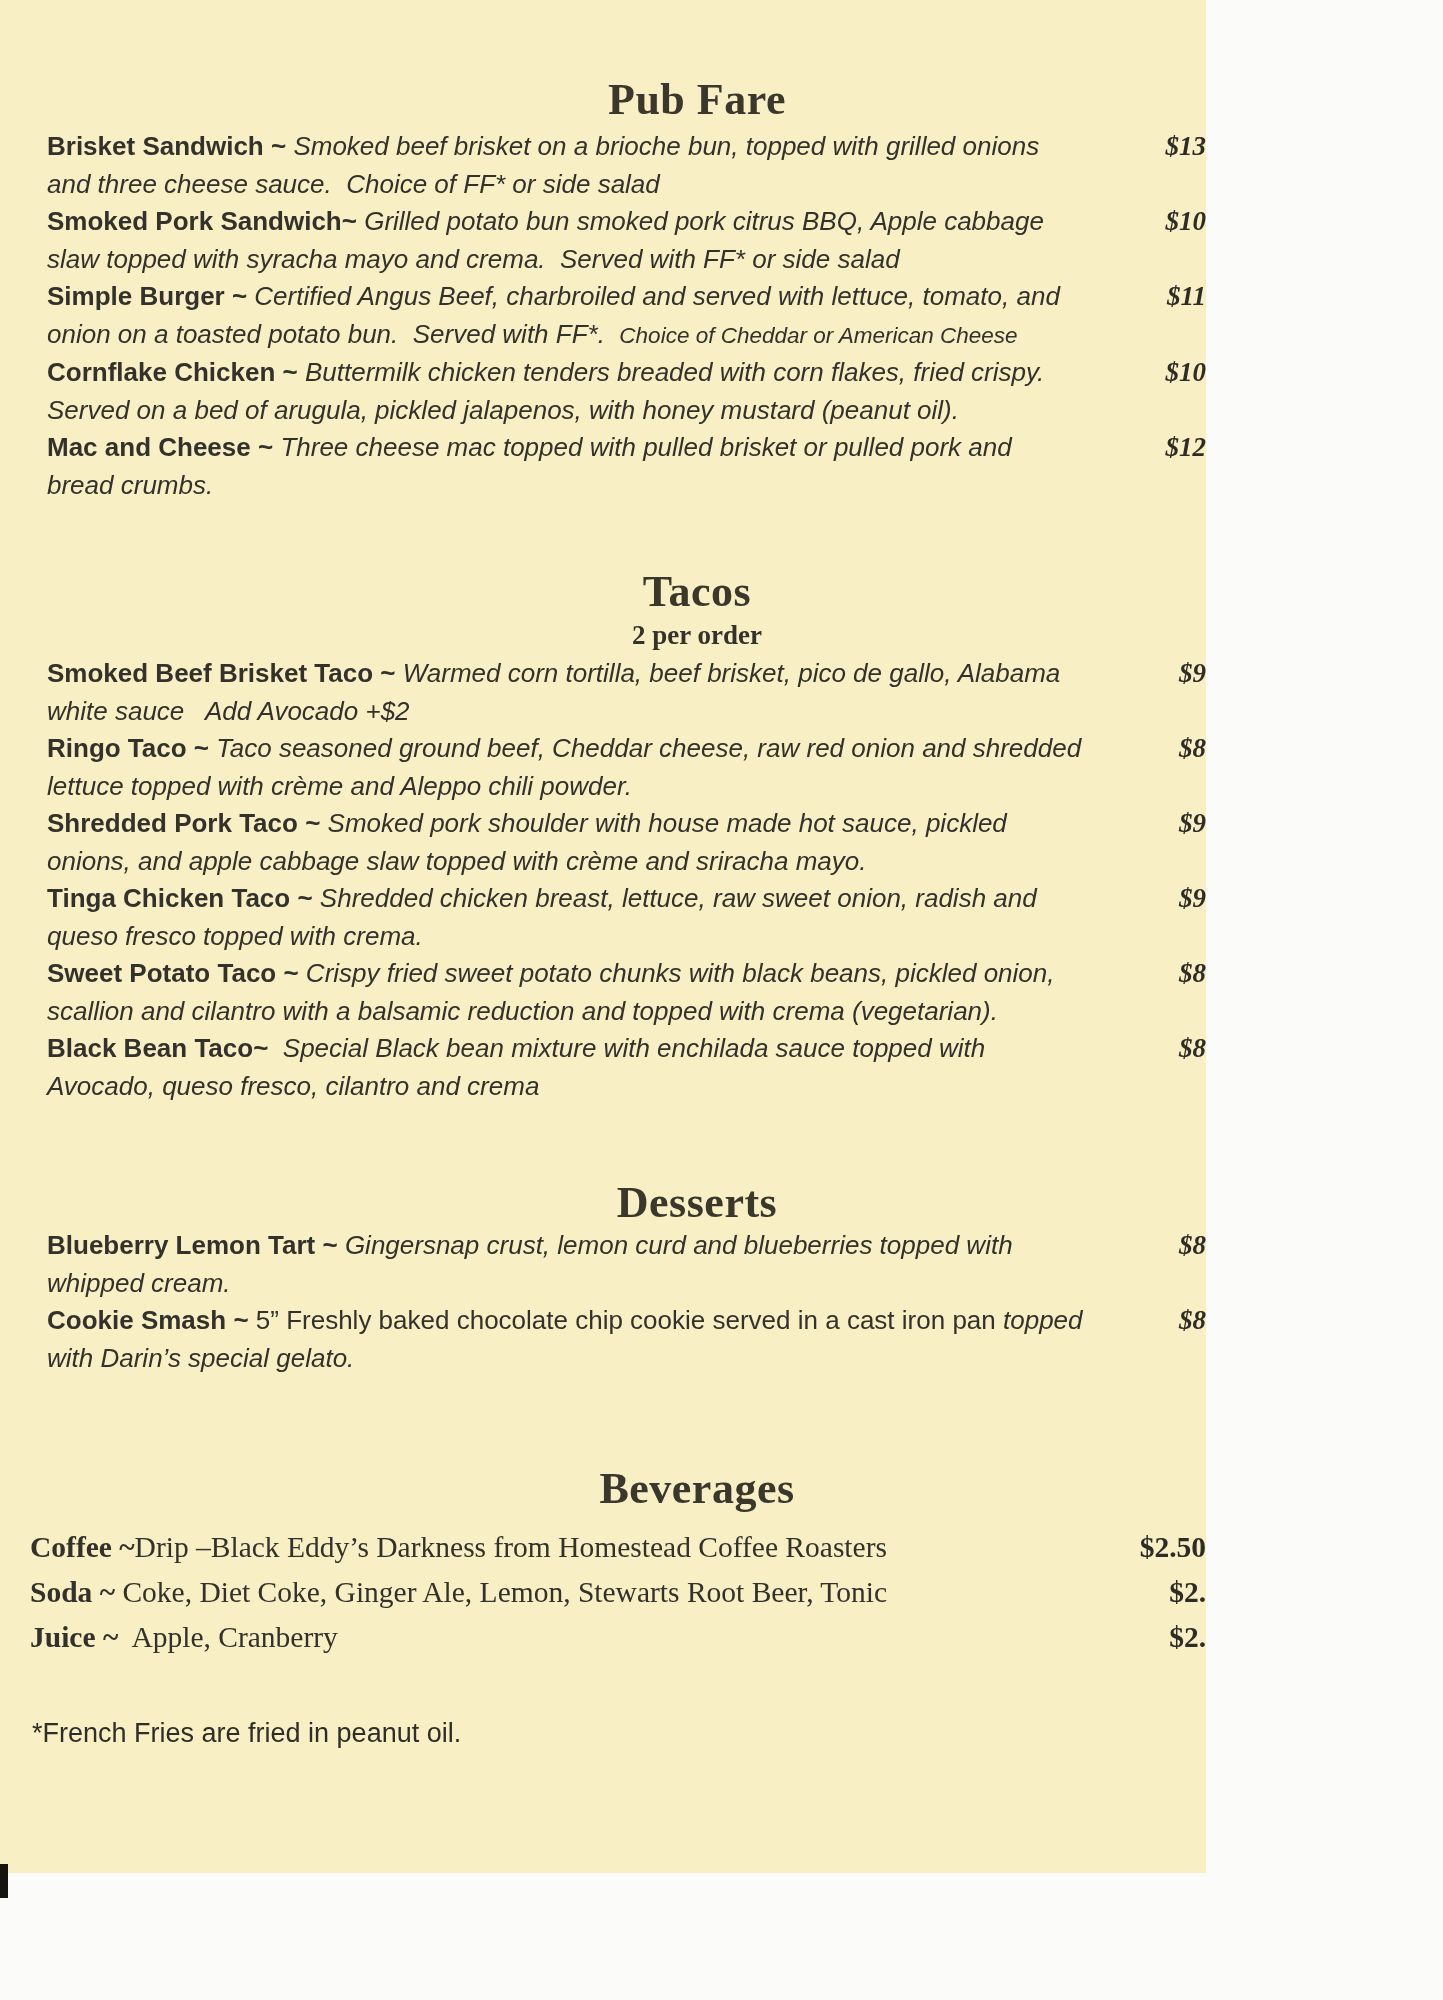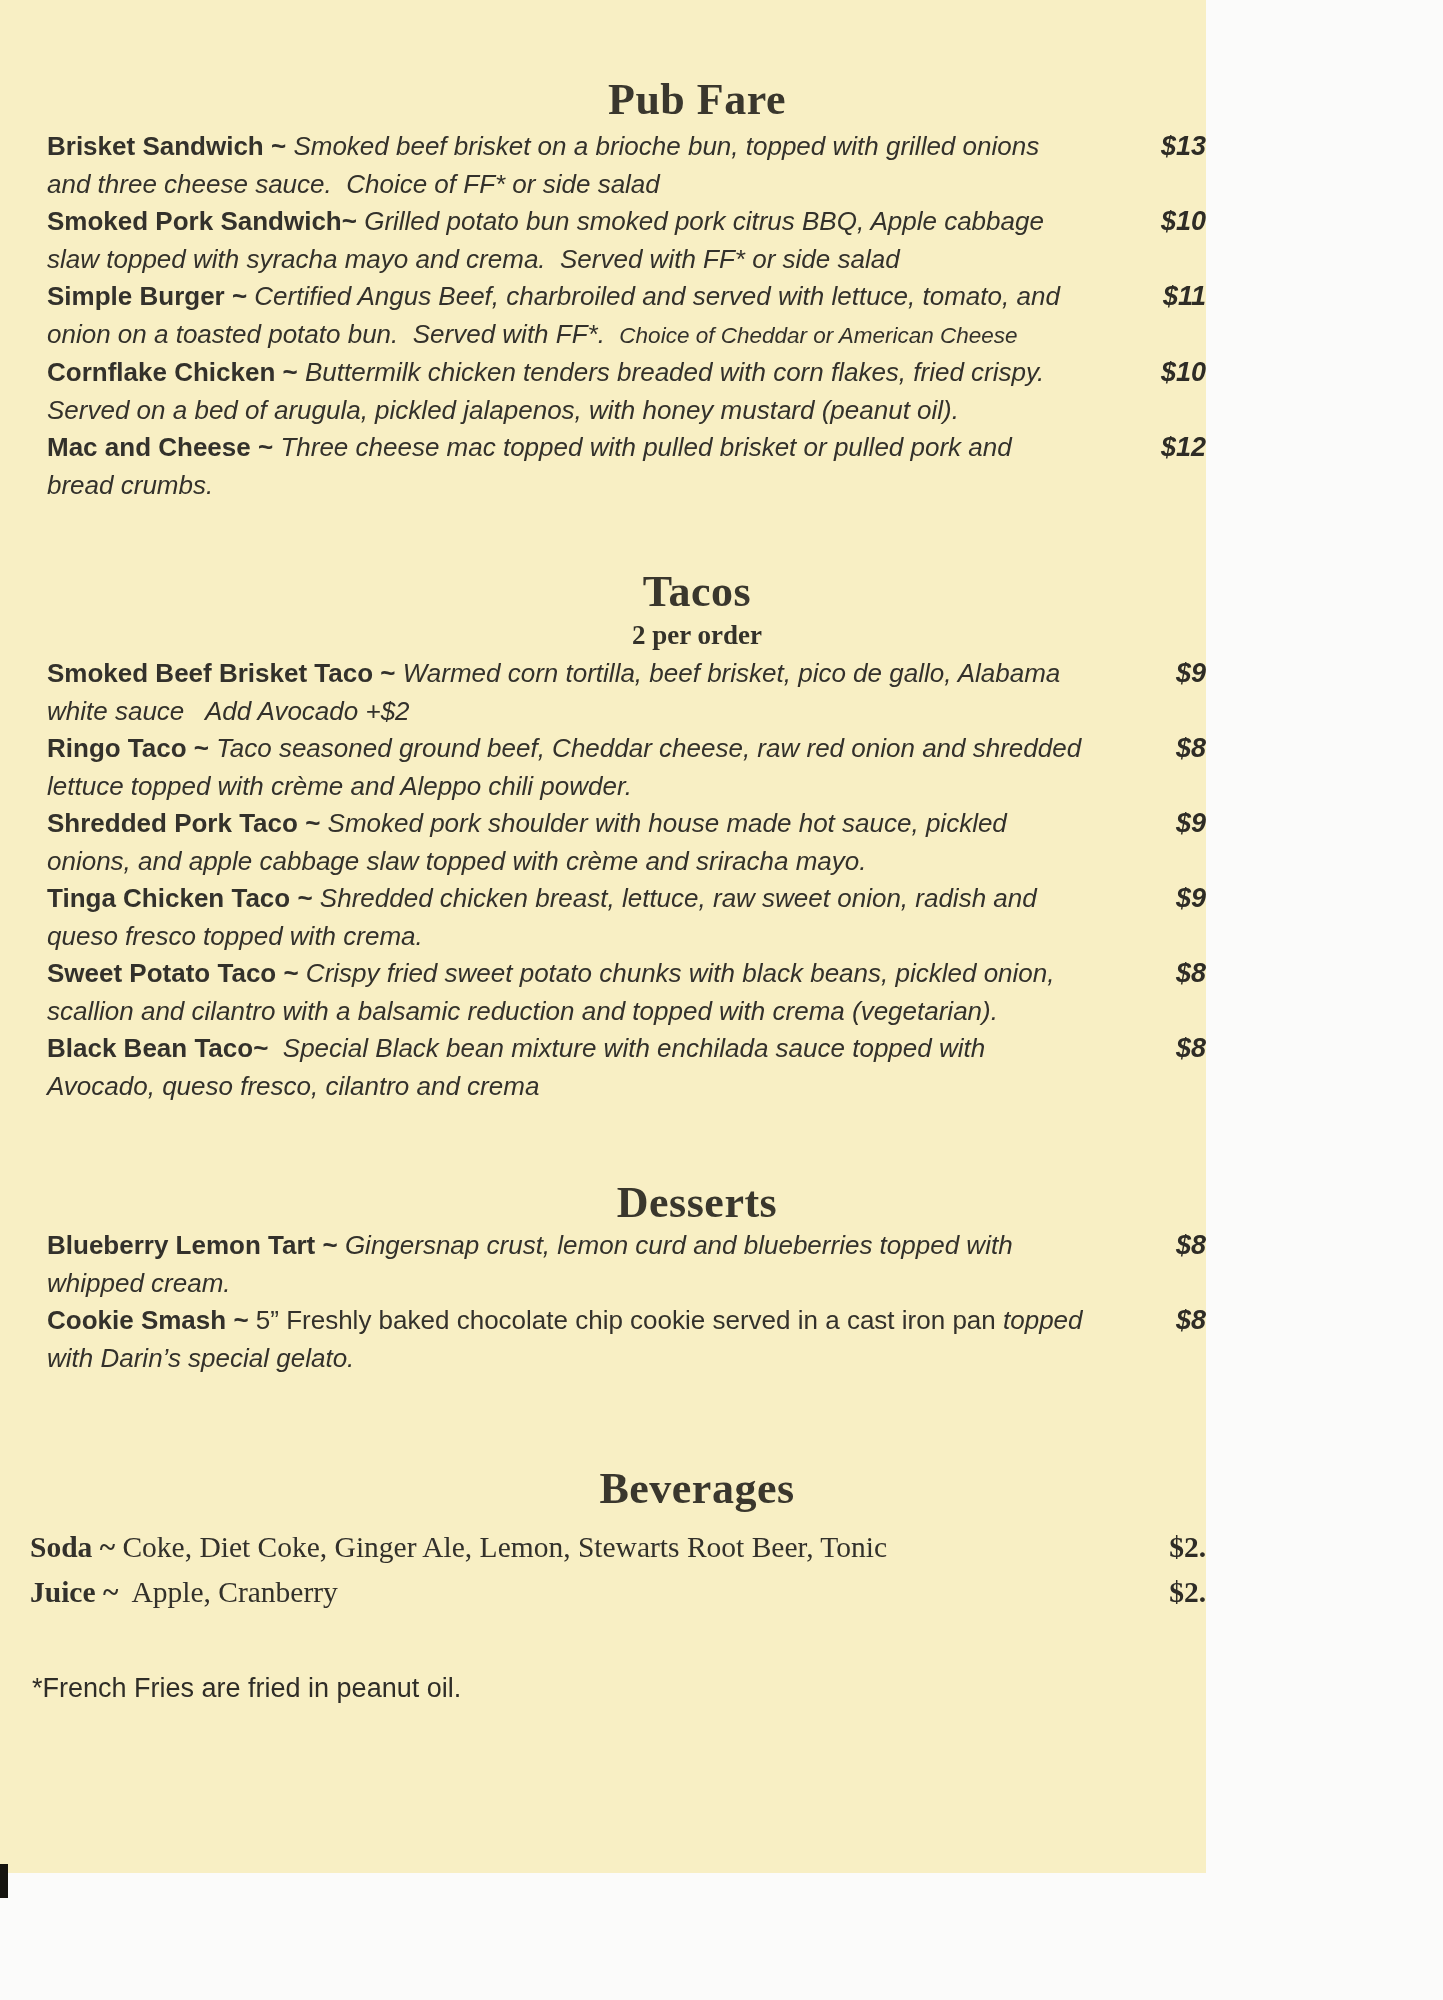--- a/index.html
+++ b/index.html
@@ -67,20 +67,21 @@
   .seg-serif { font-family: "Liberation Serif", serif; font-style: normal; }
   .seg-serif-italic { font-family: "Liberation Serif", serif; font-style: italic; }
   .iprice {
     margin-left: 32px;
     font-weight: bold;
     font-style: italic;
     font-size: 27px;
     line-height: 37.5px;
     color: #2e2c26;
     white-space: nowrap;
+    font-family: Liberation Serif, serif;
   }
   
   .section-beverages .itext {
     font-family: "Liberation Serif", serif;
     font-size: 29.5px;
     line-height: 45px;
     width: 1150px;
   }
   .section-beverages .row { margin-left: -17px; }
   .section-beverages .iprice {
@@ -174,20 +175,24 @@
           </div>
           <div class="row">
             <div class="itext"><span class="iname">Cookie Smash ~ </span><span class="seg-plain">5” Freshly baked chocolate chip cookie served in a cast iron pan </span><span class="seg-italic">topped
 with Darin’s special gelato.</span></div>
             <div class="iprice">$8</div>
           </div>
         </div>
         <div class="section section-beverages">
           <div class="h-title">Beverages</div>
           <div class="row">
+            <div class="itext"><span class="iname">Coffee ~</span><span class="seg-serif">Drip –Black Eddy’s Darkness from Homestead Coffee Roasters</span></div>
+            <div class="iprice">$2.50</div>
+          </div>
+          <div class="row">
             <div class="itext"><span class="iname">Soda ~ </span><span class="seg-serif">Coke, Diet Coke, Ginger Ale, Lemon, Stewarts Root Beer, Tonic</span></div>
             <div class="iprice">$2.</div>
           </div>
           <div class="row">
             <div class="itext"><span class="iname">Juice ~ </span><span class="seg-serif"> Apple, Cranberry</span></div>
             <div class="iprice">$2.</div>
           </div>
         </div>
       </div>
     <div class="footnote">*French Fries are fried in peanut oil.</div>

